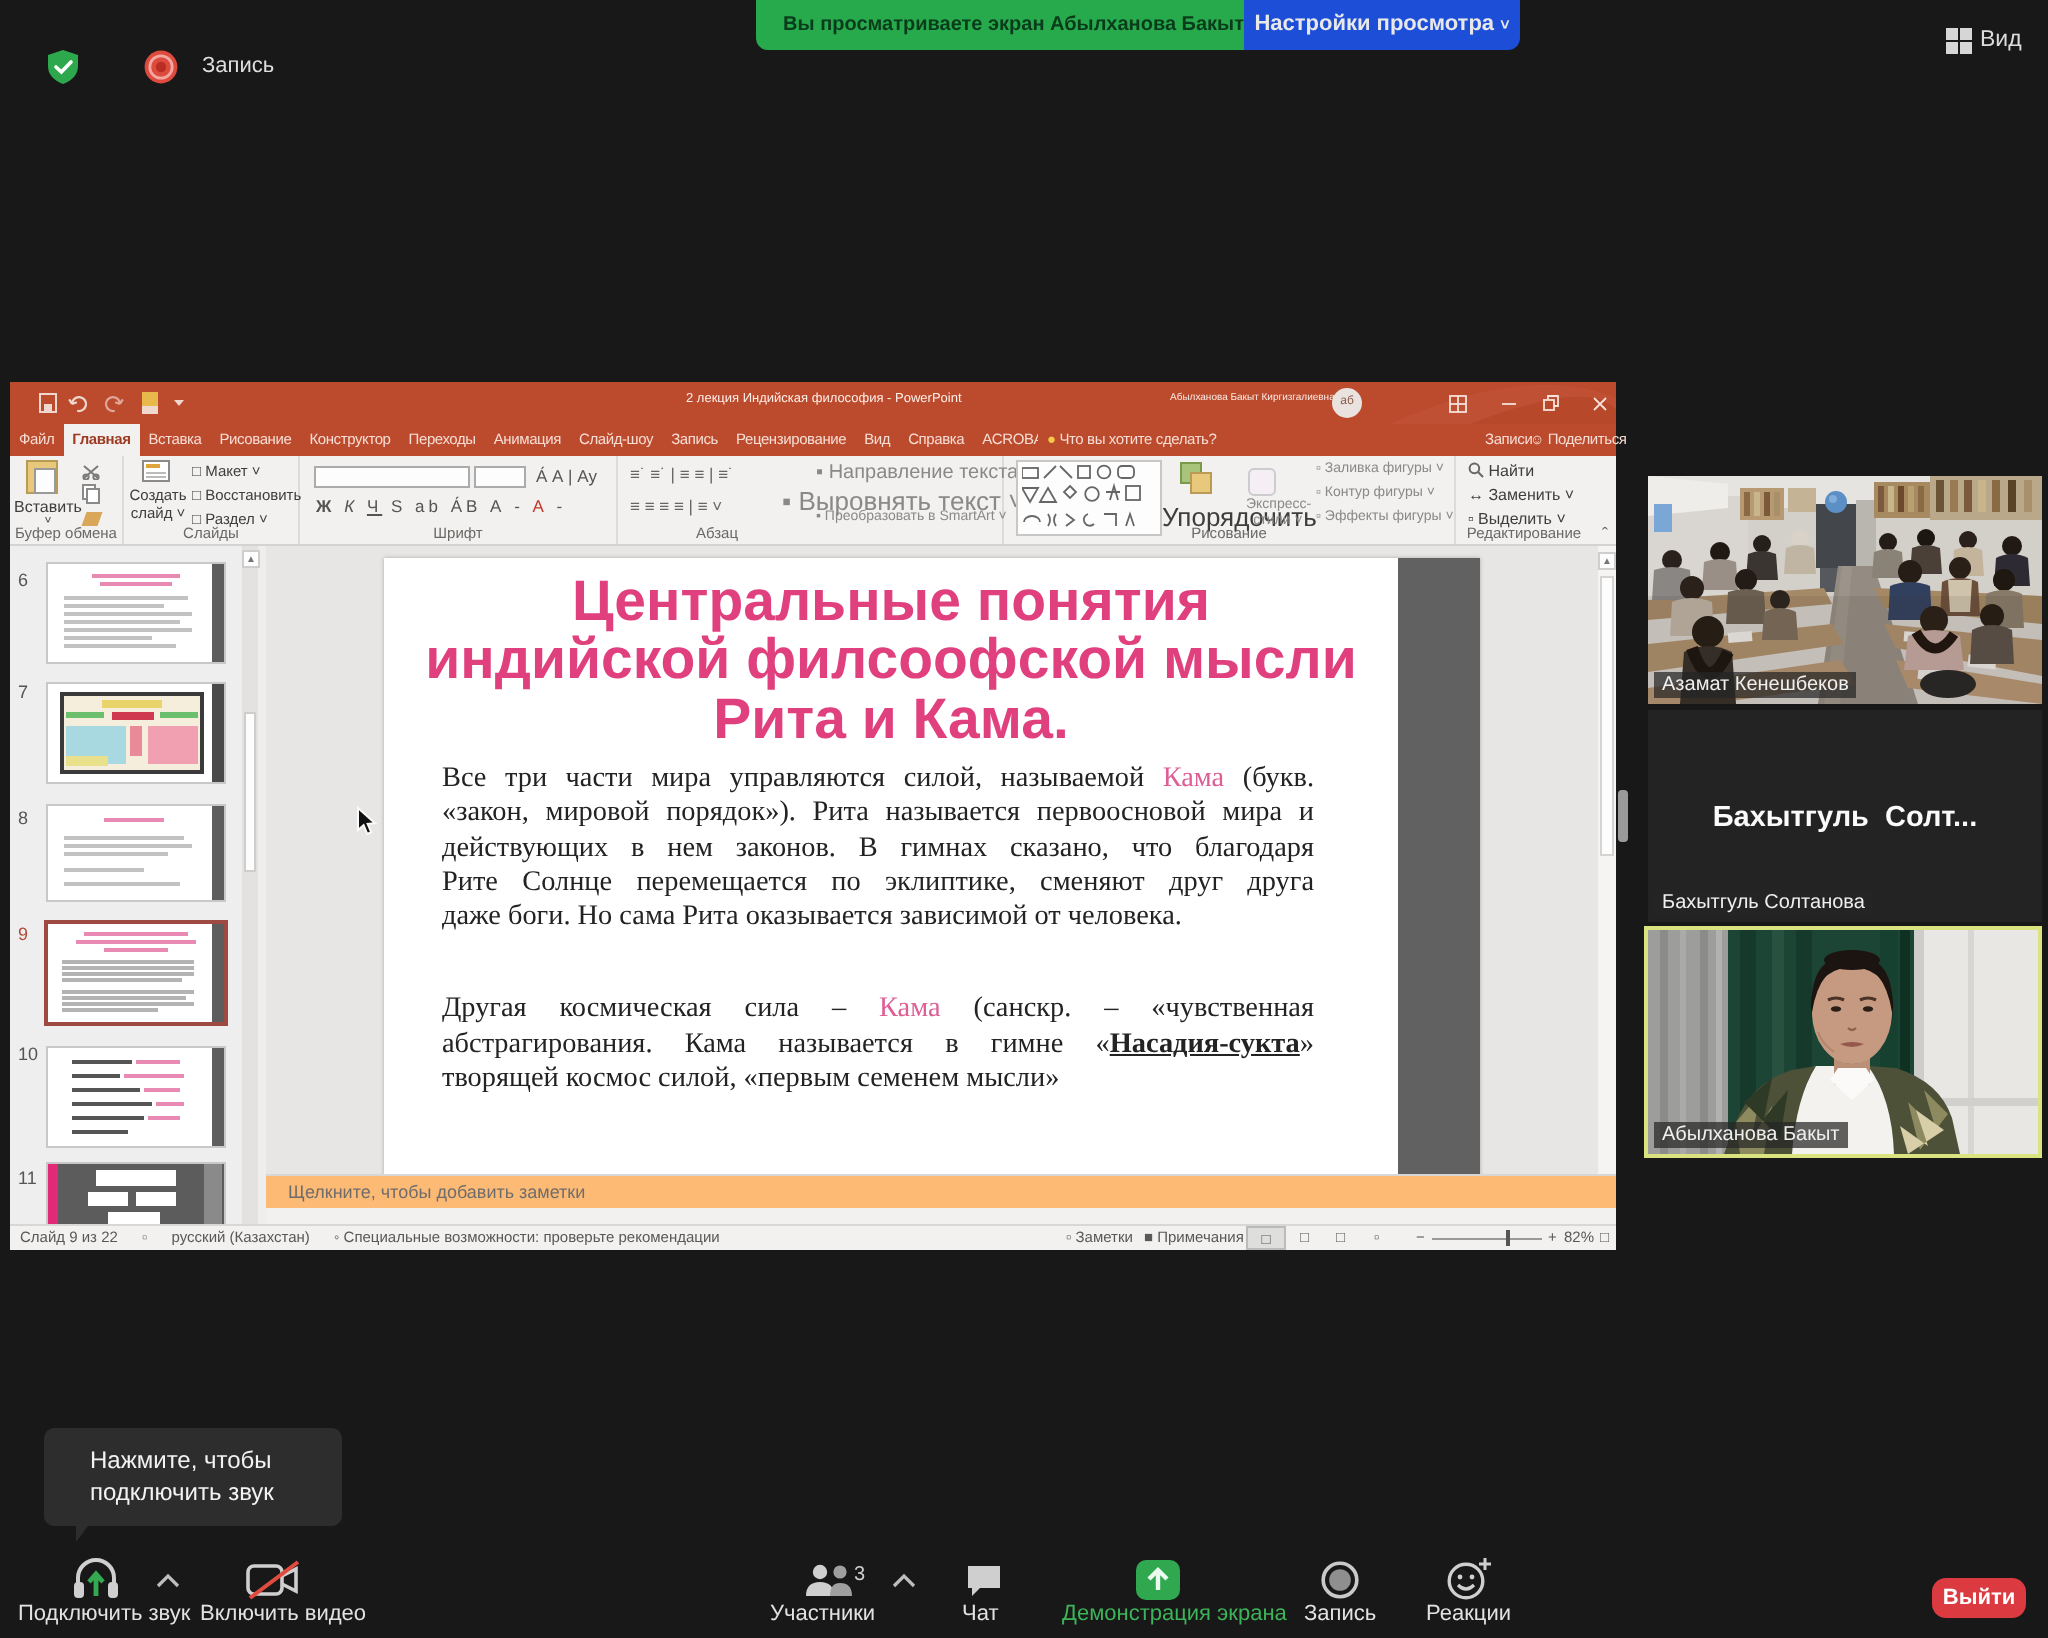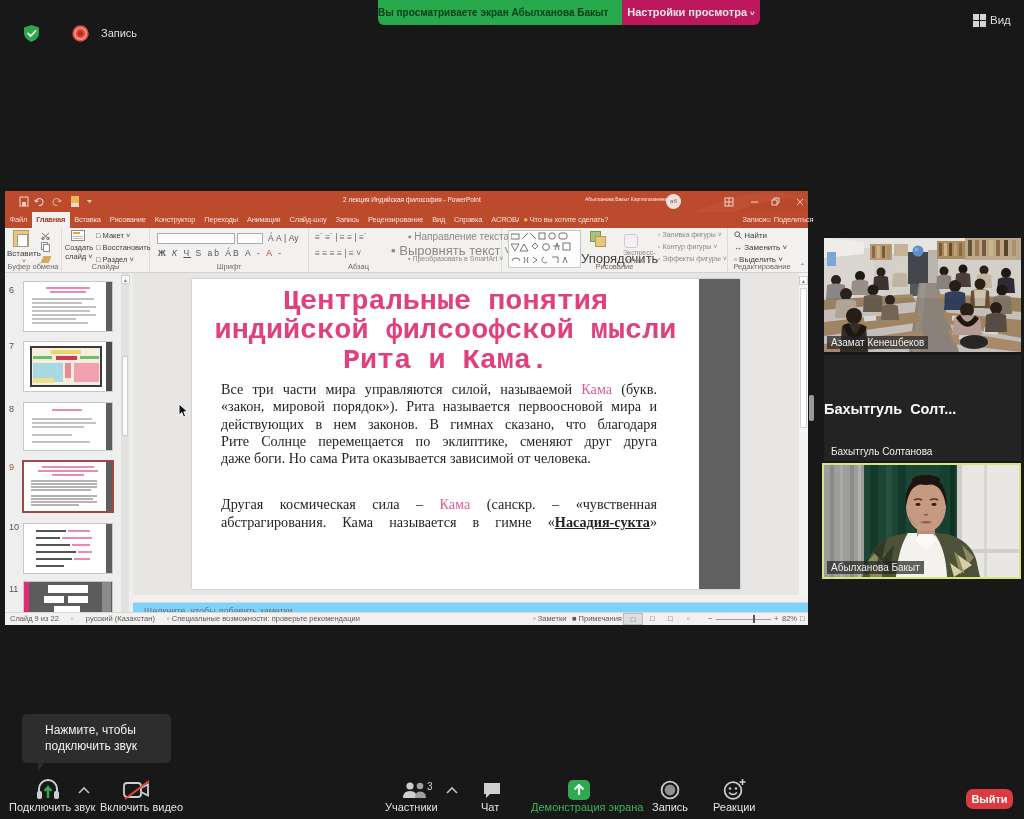--- a/index.html
+++ b/index.html
@@ -1,19 +1,19 @@
 <!DOCTYPE html>
 <html><head><meta charset="utf-8"><style>
 *{margin:0;padding:0;box-sizing:border-box}
 html,body{width:1024px;height:819px;background:#181818;font-family:"Liberation Sans",sans-serif;overflow:hidden}
 body{position:relative}
 .a{position:absolute}
 
-#banner{left:378px;top:0;width:244px;height:25px;background:#26aa4c;color:#0a3c1c;font-size:10px;font-weight:bold;text-align:left;line-height:25px;border-radius:0 0 0 6px;white-space:nowrap}
-#viewset{left:622px;top:0;width:138px;height:25px;background:#be185d;color:#e8e8e8;font-size:11px;font-weight:bold;text-align:center;line-height:25px;border-radius:0 0 6px 0}
+#banner{left:378px;top:0;width:244px;height:25px;background:#26aa4c;color:#0a3c1c;font-size:10px;font-weight:bold;text-align:right;line-height:25px;border-radius:0 0 0 6px;white-space:nowrap}
+#viewset{left:622px;top:0;width:138px;height:25px;background:#1d4ed8;color:#e8e8e8;font-size:11px;font-weight:bold;text-align:center;line-height:25px;border-radius:0 0 6px 0}
 #rectxt{left:101px;top:27px;color:#dfdfdf;font-size:11px}
 #vid{left:964px;top:12px;color:#dcdcdc;font-size:11px;}
 
 #ppt{left:5px;top:191px;width:803px;height:434px;background:#f2f1f0;font-family:"Liberation Sans",sans-serif}
 #ptitle{left:0;top:0;width:803px;height:21px;background:#bc4b2e;overflow:hidden}
 #ptabs{left:0;top:21px;width:803px;height:16px;background:#bc4b2e;color:#f7ddd4;font-size:7.5px;white-space:nowrap}
 .tab{display:inline-block;padding:0 4.5px;line-height:16px;height:16px;letter-spacing:-0.2px}
 .tab.sel{background:#f2f1f0;color:#9e3a21;font-weight:bold}
 #ribbon{left:0;top:37px;width:803px;height:45px;background:#f2f1f0;border-bottom:1px solid #d5d3d1;font-size:8px;color:#444}
 #ribbon div{white-space:nowrap}
@@ -26,33 +26,33 @@
 .tnum{position:absolute;left:4px;font-size:9px;color:#555}
 .thumb{position:absolute;left:19px;width:88px;background:#fff;box-shadow:0 0 0 1px #c9c8c6}
 .dstripe{position:absolute;right:0;top:0;width:6px;height:100%;background:#5d5d5d}
 #tscroll{left:116px;top:82px;width:8px;height:339px;background:#e3e2e1}
 #tthumb{left:117px;top:165px;width:6px;height:80px;background:#fdfdfd;border:1px solid #cfcecd}
 
 #editor{left:128px;top:82px;width:666px;height:322px;background:#e7e6e5}
 #slide{left:187px;top:88px;width:548px;height:310px;background:#fff;box-shadow:0 0 2px rgba(0,0,0,.25)}
 #sband{position:absolute;right:0;top:0;width:41px;height:310px;background:#616161}
 #vscroll{left:794px;top:82px;width:9px;height:322px;background:#f5f4f3}
-#notes{left:128px;top:411px;width:675px;height:17px;background:#7dd3fc;border-top:1px solid #d9d7d5;color:#6f6d6b;font-size:9px;line-height:17px}
+#notes{left:128px;top:396px;width:675px;height:17px;background:#fdba74;border-top:1px solid #d9d7d5;color:#6f6d6b;font-size:9px;line-height:17px}
 #pstatus{left:0;top:421px;width:803px;height:13px;background:#f2f1f0;border-top:1px solid #d9d7d5;color:#5a5856;font-size:7.5px;line-height:12px}
 
-#stitle{position:absolute;left:0;top:8px;width:507px;text-align:center;font-family:Liberation Mono, monospace;font-weight:bold;font-size:28.5px;line-height:29.4px;color:#e0417e}
+#stitle{position:absolute;left:0;top:8px;width:507px;text-align:center;font-family:Liberation Sans, sans-serif;font-weight:bold;font-size:28.5px;line-height:29.4px;color:#e0417e}
 #sbody{position:absolute;left:29px;top:102px;width:436px;font-family:"Liberation Serif",serif;font-size:14.2px;line-height:17.3px;color:#232323}
 .j{text-align:justify;text-align-last:justify}
 .gap{height:29px}
 .pk{color:#dd5f96}
 
 .vlabel{position:absolute;left:3px;bottom:3px;background:rgba(38,38,38,.72);color:#efefef;font-size:10px;padding:1px 4px;white-space:nowrap}
 #v1{left:824px;top:238px;width:197px;height:114px;background:#20201f;overflow:hidden}
 #v2{left:824px;top:355px;width:197px;height:106px;background:#232323;overflow:hidden}
-#v2name{position:absolute;left:0;top:46px;width:100%;color:#fafafa;font-size:14.5px;font-weight:bold}
+#v2name{position:absolute;left:0;top:46px;width:100%;text-align:center;color:#fafafa;font-size:14.5px;font-weight:bold}
 #v3{left:822px;top:463px;width:199px;height:116px;background:#1d3a2c;border:2px solid #d9e37f;overflow:hidden}
 #handle{left:809px;top:395px;width:5px;height:26px;background:#9a9a9a;border-radius:2px}
 
 .blabel{position:absolute;color:#e2e2e2;font-size:11px;white-space:nowrap}
 .green{color:#3db459}
 #exit{left:966px;top:789px;width:47px;height:20px;background:#dc3a41;border-radius:7px;color:#fff;font-size:11px;font-weight:bold;text-align:center;line-height:20px}
 #tooltip{left:22px;top:714px;width:149px;height:49px;background:#2d2d2d;border-radius:5px;color:#f2f2f2;font-size:12px;padding:8px 0 0 23px;line-height:16px}
 #tooltip:after{content:"";position:absolute;left:16px;bottom:-8px;border:8px solid transparent;border-top-color:#2d2d2d;border-left-color:#2d2d2d;border-width:8px 6px}
 </style></head>
 <body>
@@ -286,20 +286,21 @@
     <div id="stitle">Центральные понятия<br>индийской филсоофской мысли<br>Рита и Кама.</div>
     <div id="sbody">
       <div class="j">Все три части мира управляются силой, называемой <span class="pk">Кама</span> (букв.</div>
       <div class="j">«закон, мировой порядок»). Рита называется первоосновой мира и</div>
       <div class="j">действующих в нем законов. В гимнах сказано, что благодаря</div>
       <div class="j">Рите Солнце перемещается по эклиптике, сменяют друг друга</div>
       <div>даже боги. Но сама Рита оказывается зависимой от человека.</div>
       <div class="gap"></div>
       <div class="j">Другая космическая сила – <span class="pk">Кама</span> (санскр. – «чувственная</div>
       <div class="j">абстрагирования. Кама называется в гимне «<b><u>Насадия-сукта</u></b>»</div>
+      <div>творящей космос силой, «первым семенем мысли»</div>
     </div>
     <div id="sband"></div>
   </div>
   <div class="a" id="vscroll"></div>
   <div class="a" style="left:794px;top:85px;width:9px;height:9px;background:#fdfdfd;border:1px solid #cfcecd;font-size:5px;color:#777;text-align:center;line-height:8px">▲</div>
   <div class="a" style="left:795px;top:97px;width:7px;height:140px;background:#fdfdfd;border:1px solid #d5d4d3"></div>
   <div class="a" id="notes"><span style="margin-left:11px">Щелкните, чтобы добавить заметки</span></div>
   <div class="a" id="pstatus">
     <span style="margin-left:5px">Слайд 9 из 22</span>
     <span style="margin-left:10px;color:#777">▫</span>

